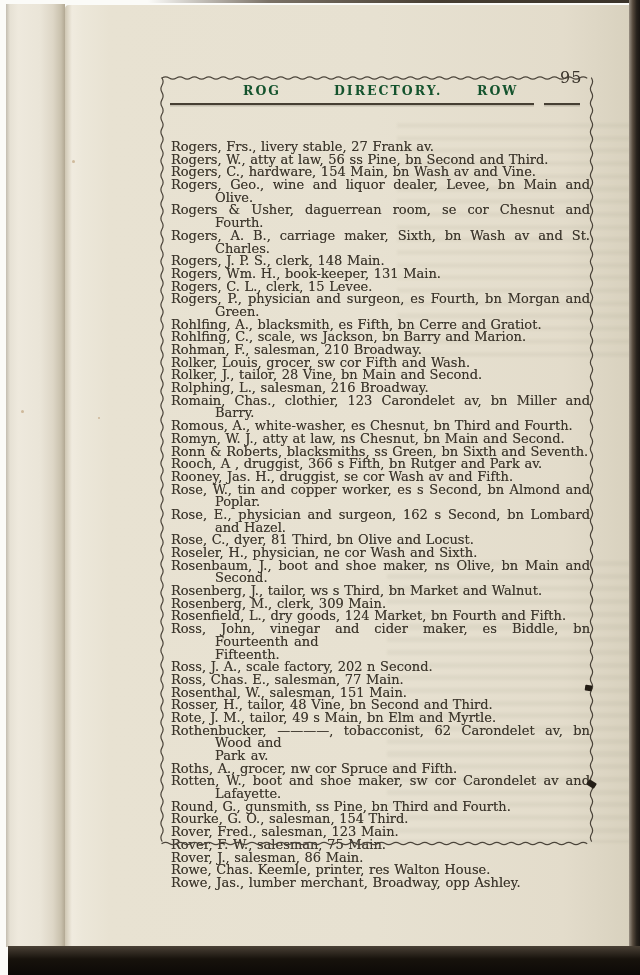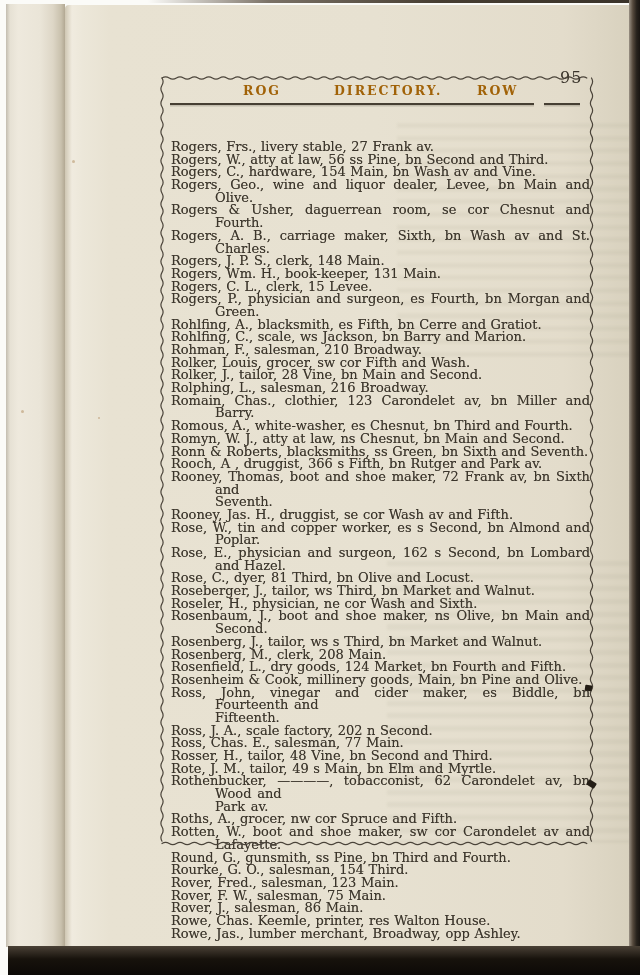--- a/index.html
+++ b/index.html
@@ -39,21 +39,21 @@
     background:linear-gradient(to right, #9a9184 0, #55493c 35%, #27221c 70%, #191511);
   }
   
   .bottom-band {
     position:absolute; left:8px; top:946px; width:632px; height:29px;
     background:linear-gradient(#4a4136 0, #17120c 45%, #0c0906);
   }
 
   
   .hdr {
-    position:absolute; top:85px; color:#a16207;
+    position:absolute; top:85px; color:#14532d;
     font-weight:700; font-size:12.5px; line-height:1; letter-spacing:2px;
   }
   .h-left  { left:243px; }
   .h-title { left:334px; }
   .h-right { left:477px; }
   .page-num {
     position:absolute; left:560px; top:70px; color:#3a342b;
     font-weight:400; font-size:16px; line-height:1; letter-spacing:1px;
   }
   .rule { position:absolute; top:103px; height:2px; background:#463f33;
@@ -140,37 +140,34 @@
       <div class="entry">Rohlfing, C., scale, ws Jackson, bn Barry and Marion.</div>
       <div class="entry">Rohman, F., salesman, 210 Broadway.</div>
       <div class="entry">Rolker, Louis, grocer, sw cor Fifth and Wash.</div>
       <div class="entry">Rolker, J., tailor, 28 Vine, bn Main and Second.</div>
       <div class="entry">Rolphing, L., salesman, 216 Broadway.</div>
       <div class="entry">Romain, Chas., clothier, 123 Carondelet av, bn Miller and Barry.</div>
       <div class="entry">Romous, A., white-washer, es Chesnut, bn Third and Fourth.</div>
       <div class="entry">Romyn, W. J., atty at law, ns Chesnut, bn Main and Second.</div>
       <div class="entry">Ronn &amp; Roberts, blacksmiths, ss Green, bn Sixth and Seventh.</div>
       <div class="entry">Rooch, A , druggist, 366 s Fifth, bn Rutger and Park av.</div>
-      <div class="entry stretched">Rooney, Thomas, boot and shoe maker, 72 Frank av, bn Sixth and
-Seventh.</div>
       <div class="entry">Rooney, Jas. H., druggist, se cor Wash av and Fifth.</div>
       <div class="entry">Rose, W., tin and copper worker, es s Second, bn Almond and Poplar.</div>
       <div class="entry">Rose, E., physician and surgeon, 162 s Second, bn Lombard and Hazel.</div>
       <div class="entry">Rose, C., dyer, 81 Third, bn Olive and Locust.</div>
-      <div class="entry">Roseberger, J., tailor, ws Third, bn Market and Walnut.</div>
       <div class="entry">Roseler, H., physician, ne cor Wash and Sixth.</div>
       <div class="entry">Rosenbaum, J., boot and shoe maker, ns Olive, bn Main and Second.</div>
       <div class="entry">Rosenberg, J., tailor, ws s Third, bn Market and Walnut.</div>
-      <div class="entry">Rosenberg, M., clerk, 208 Main.</div>
+      <div class="entry">Rosenberg, M., clerk, 309 Main.</div>
       <div class="entry">Rosenfield, L., dry goods, 124 Market, bn Fourth and Fifth.</div>
-      <div class="entry">Rosenheim &amp; Cook, millinery goods, Main, bn Pine and Olive.</div>
       <div class="entry stretched">Ross, John, vinegar and cider maker, es Biddle, bn Fourteenth and
 Fifteenth.</div>
       <div class="entry">Ross, J. A., scale factory, 202 n Second.</div>
       <div class="entry">Ross, Chas. E., salesman, 77 Main.</div>
+      <div class="entry">Rosenthal, W., salesman, 151 Main.</div>
       <div class="entry">Rosser, H., tailor, 48 Vine, bn Second and Third.</div>
       <div class="entry">Rote, J. M., tailor, 49 s Main, bn Elm and Myrtle.</div>
       <div class="entry stretched">Rothenbucker, ————, tobacconist, 62 Carondelet av, bn Wood and
 Park av.</div>
       <div class="entry">Roths, A., grocer, nw cor Spruce and Fifth.</div>
       <div class="entry">Rotten, W., boot and shoe maker, sw cor Carondelet av and Lafayette.</div>
       <div class="entry">Round, G., gunsmith, ss Pine, bn Third and Fourth.</div>
       <div class="entry">Rourke, G. O., salesman, 154 Third.</div>
       <div class="entry">Rover, Fred., salesman, 123 Main.</div>
       <div class="entry">Rover, F. W., salesman, 75 Main.</div>

